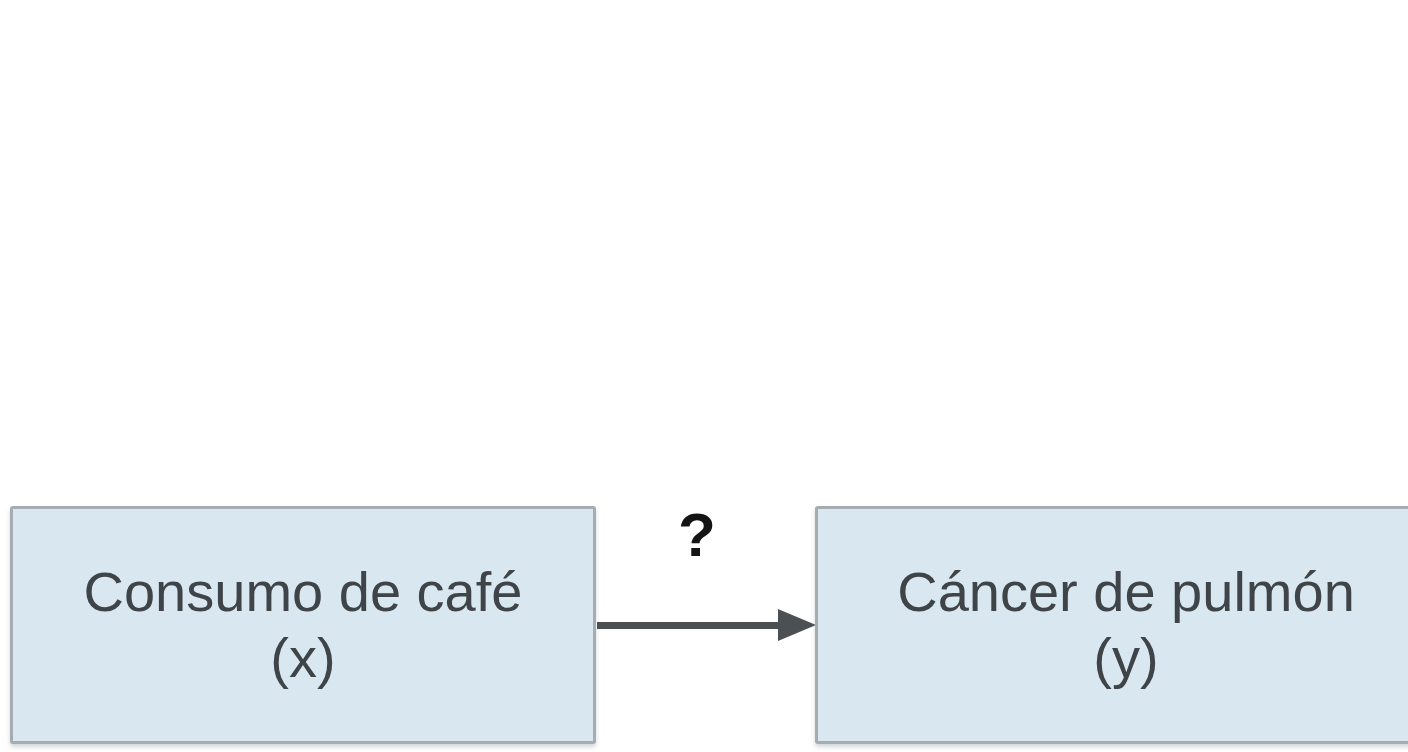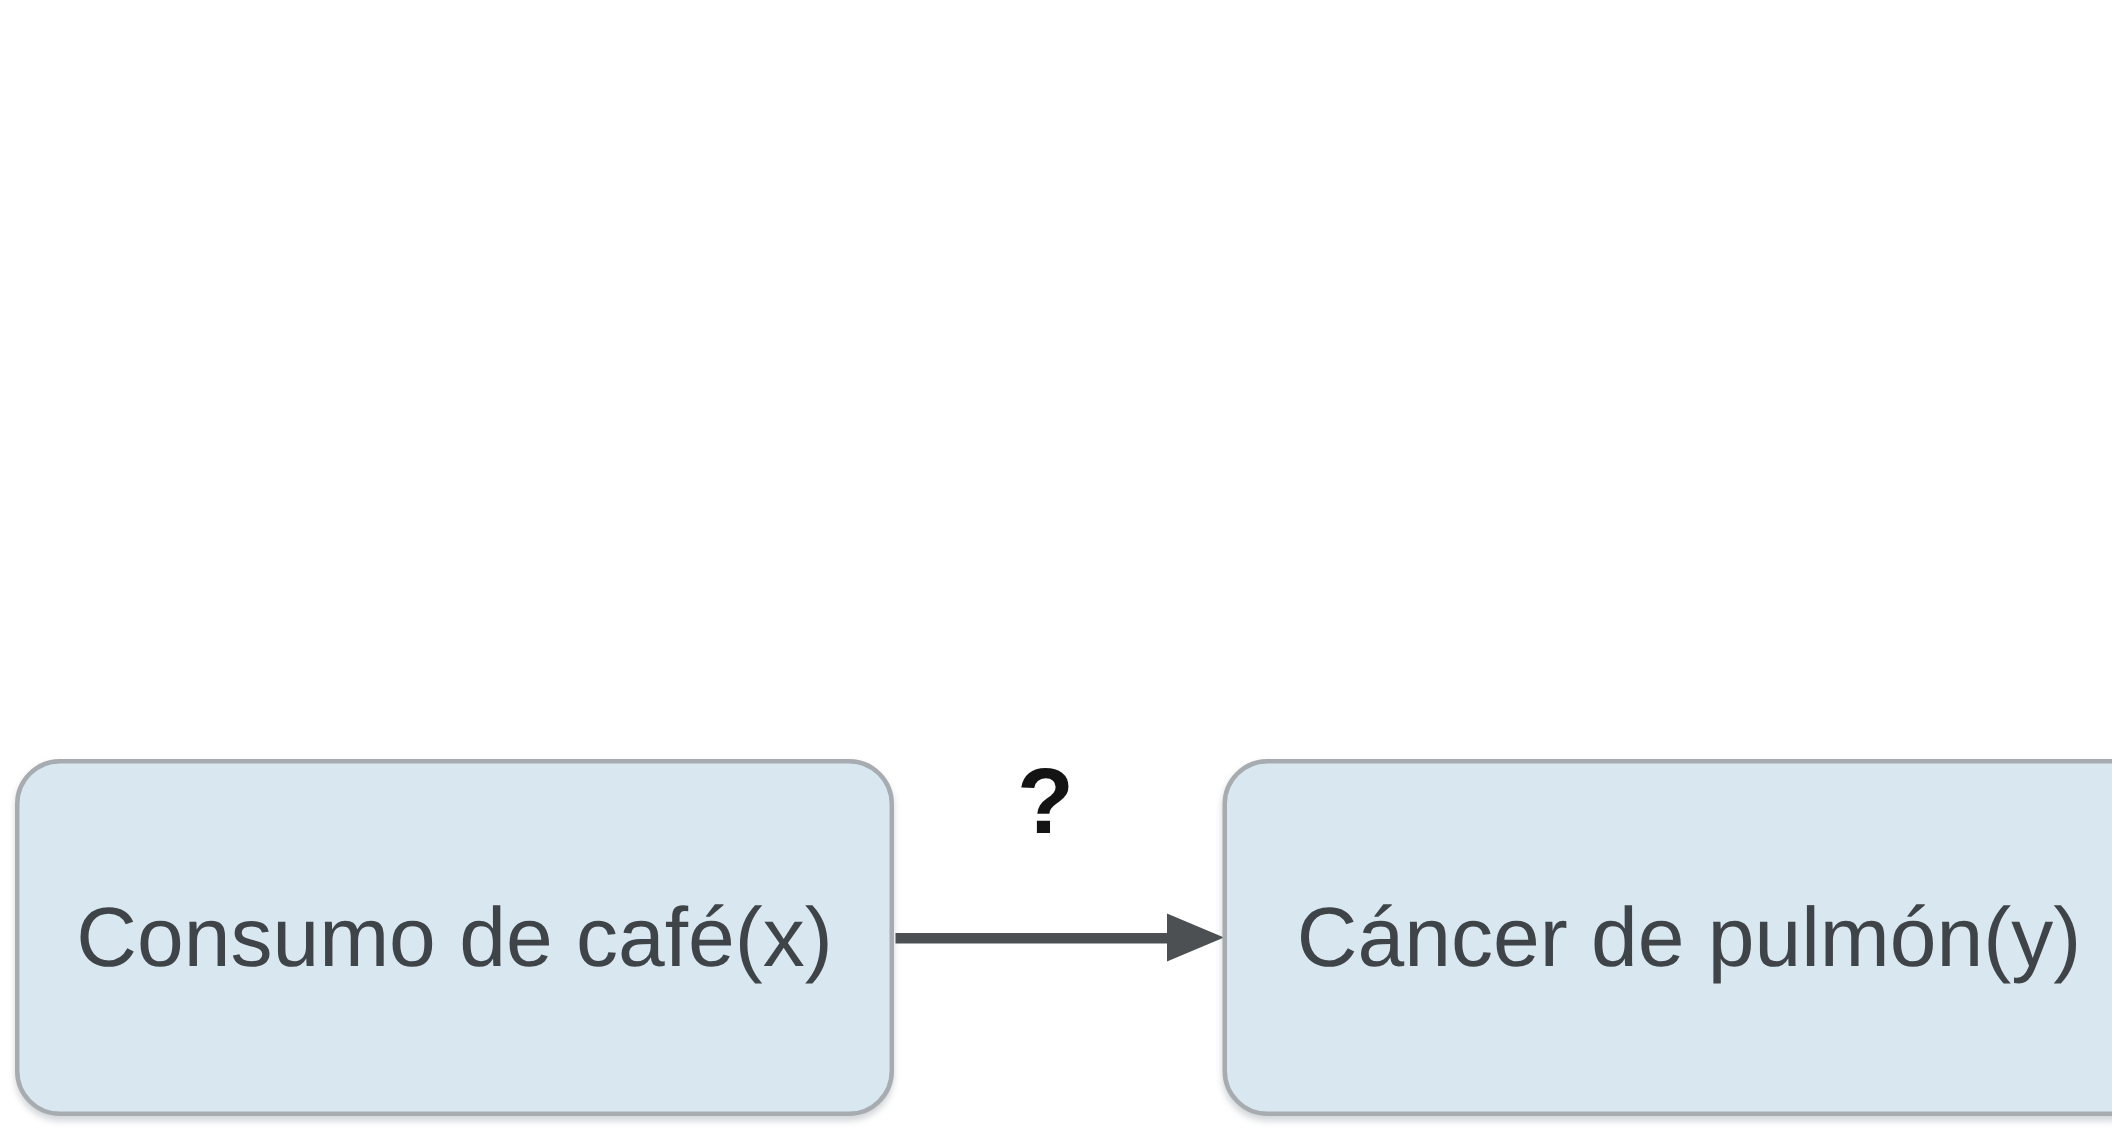--- a/index.html
+++ b/index.html
@@ -15,23 +15,23 @@
     background: var(--background, #ffffff);
     overflow: hidden;
   }
   .node {
     position: absolute;
     top: 506px;
     height: 238px;
     box-sizing: border-box;
     background: var(--node-fill, #d9e8f0);
     border: 3px solid var(--node-border, #a7acb0);
-    border-radius: 30px;
+    border-radius: 3px;
     display: flex;
-    flex-direction: row;
+    flex-direction: column;
     align-items: center;
     justify-content: center;
     box-shadow: 0 3px 4px rgba(110, 120, 130, 0.30);
   }
   .node-left  { left: 10px;  width: 586px; }
   .node-right { left: 815px; width: 622px; }
   .node-label, .node-sub {
     font-size: 56px;
     line-height: 66px;
     color: var(--node-text, #3f4449);

